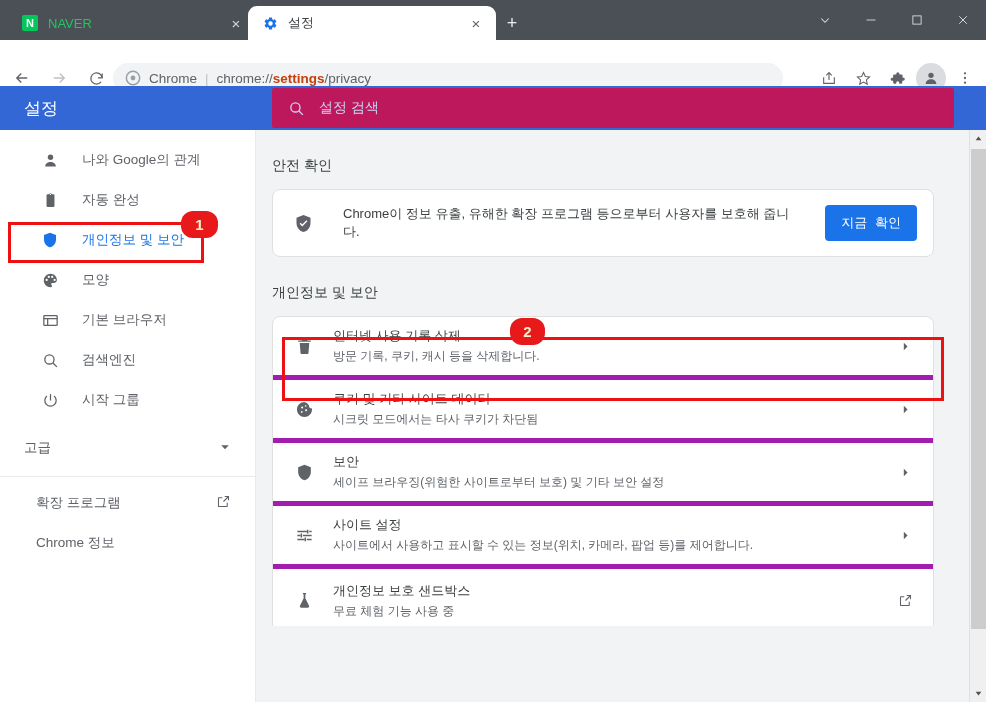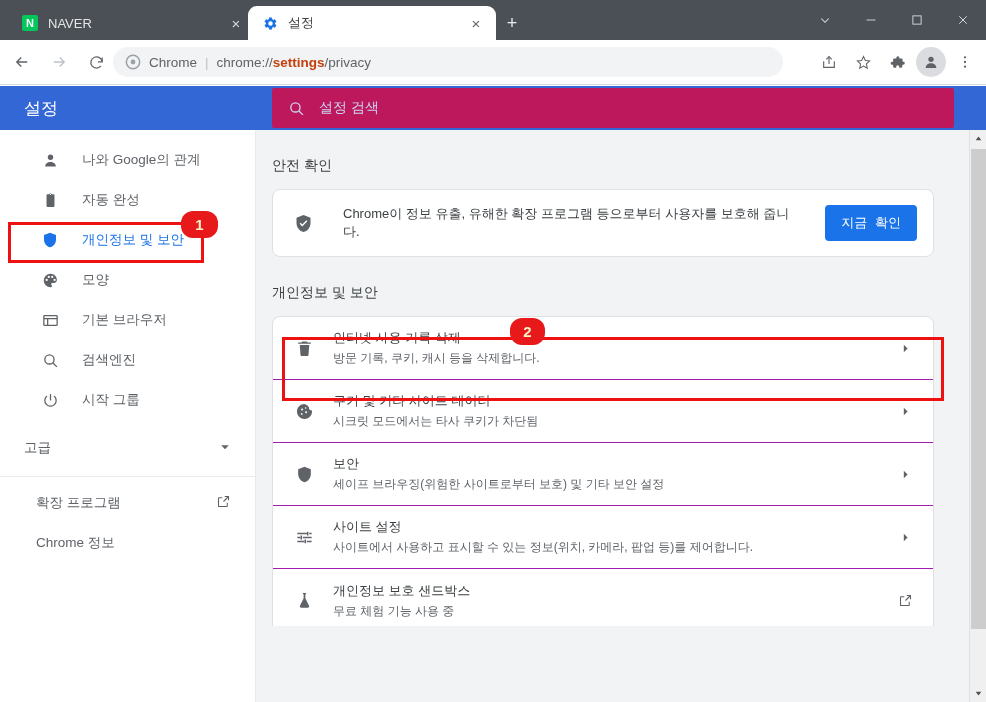--- a/index.html
+++ b/index.html
@@ -34,21 +34,21 @@
   .naver-ico {
     width: 16px; height: 16px; background: #03c75a; border-radius: 2px;
     color: #fff; font-size: 11px; font-weight: bold; line-height: 16px;
     text-align: center; font-family: "Liberation Sans", sans-serif;
   }
   .tab-title {
     position: relative; z-index: 2;
     flex: 1; font-size: 13px; white-space: nowrap; overflow: hidden;
     text-overflow: ellipsis;
   }
-  .tab-inactive .tab-title { color: #e5e5e5; }
+  .tab-inactive .tab-title { color: #22c55e; }
   .tab-active .tab-title { color: #3c4043; }
   .tab-close {
     position: relative; z-index: 2;
     width: 20px; height: 20px; flex: 0 0 20px; border-radius: 50%;
     display: flex; align-items: center; justify-content: center;
     font-size: 15px; line-height: 1;
   }
   .tab-inactive .tab-close { color: #d6d8da; }
   .tab-active .tab-close { color: #5f6368; }
 
@@ -59,21 +59,21 @@
   }
   .wincontrols { position: absolute; right: 0; top: 0; height: 40px; display: flex; }
   .wc {
     width: 46px; height: 40px; display: flex; align-items: center;
     justify-content: center; color: #dadce0;
   }
   .wc svg { display: block; }
 
   
   .toolbar {
-    position: absolute; left: 0; top: 40px; width: 986px; height: 45px;
+    position: absolute; left: 0; top: 56px; width: 986px; height: 45px;
     background: #ffffff; display: flex; align-items: center;
     border-bottom: 1px solid #dadce0;
   }
   .navbtn {
     width: 30px; height: 30px; margin-left: 7px;
     display: flex; align-items: center; justify-content: center;
     color: #5f6368;
   }
   .navbtn.disabled { color: #bdc1c6; }
   .omnibox {
@@ -168,21 +168,21 @@
   .btn-primary {
     background: #1a73e8; color: #fff; border: none; border-radius: 4px;
     font-size: 13px; padding: 9px 16px; font-family: Liberation Mono, monospace;
   }
 
   .list-card { margin: 0 36px 0 16px; background:#fff; border-radius: 8px;
                border: 1px solid #e0e0e0; overflow: visible; }
   .lrow {
     display: flex; align-items: center; min-height: 63px;
     padding: 0 18px 0 20px; gap: 18px;
-    border-bottom: 1px solid #a21caf; position: relative;
+    border-bottom: 5px solid #a21caf; position: relative;
   }
   .lrow:last-child { border-bottom: none; }
   .lrow .l-ico { flex: 0 0 22px; color: #5f6368; display: flex;
                  align-items: center; justify-content: center; }
   .lrow .l-txt { flex: 1; }
   .l-title { font-size: 13px; color: #3c4043; margin-bottom: 3px; }
   .l-sub { font-size: 12px; color: #5f6368; }
   .l-arrow { flex: 0 0 20px; color: #5f6368; display: flex;
              align-items: center; justify-content: center; }
 

